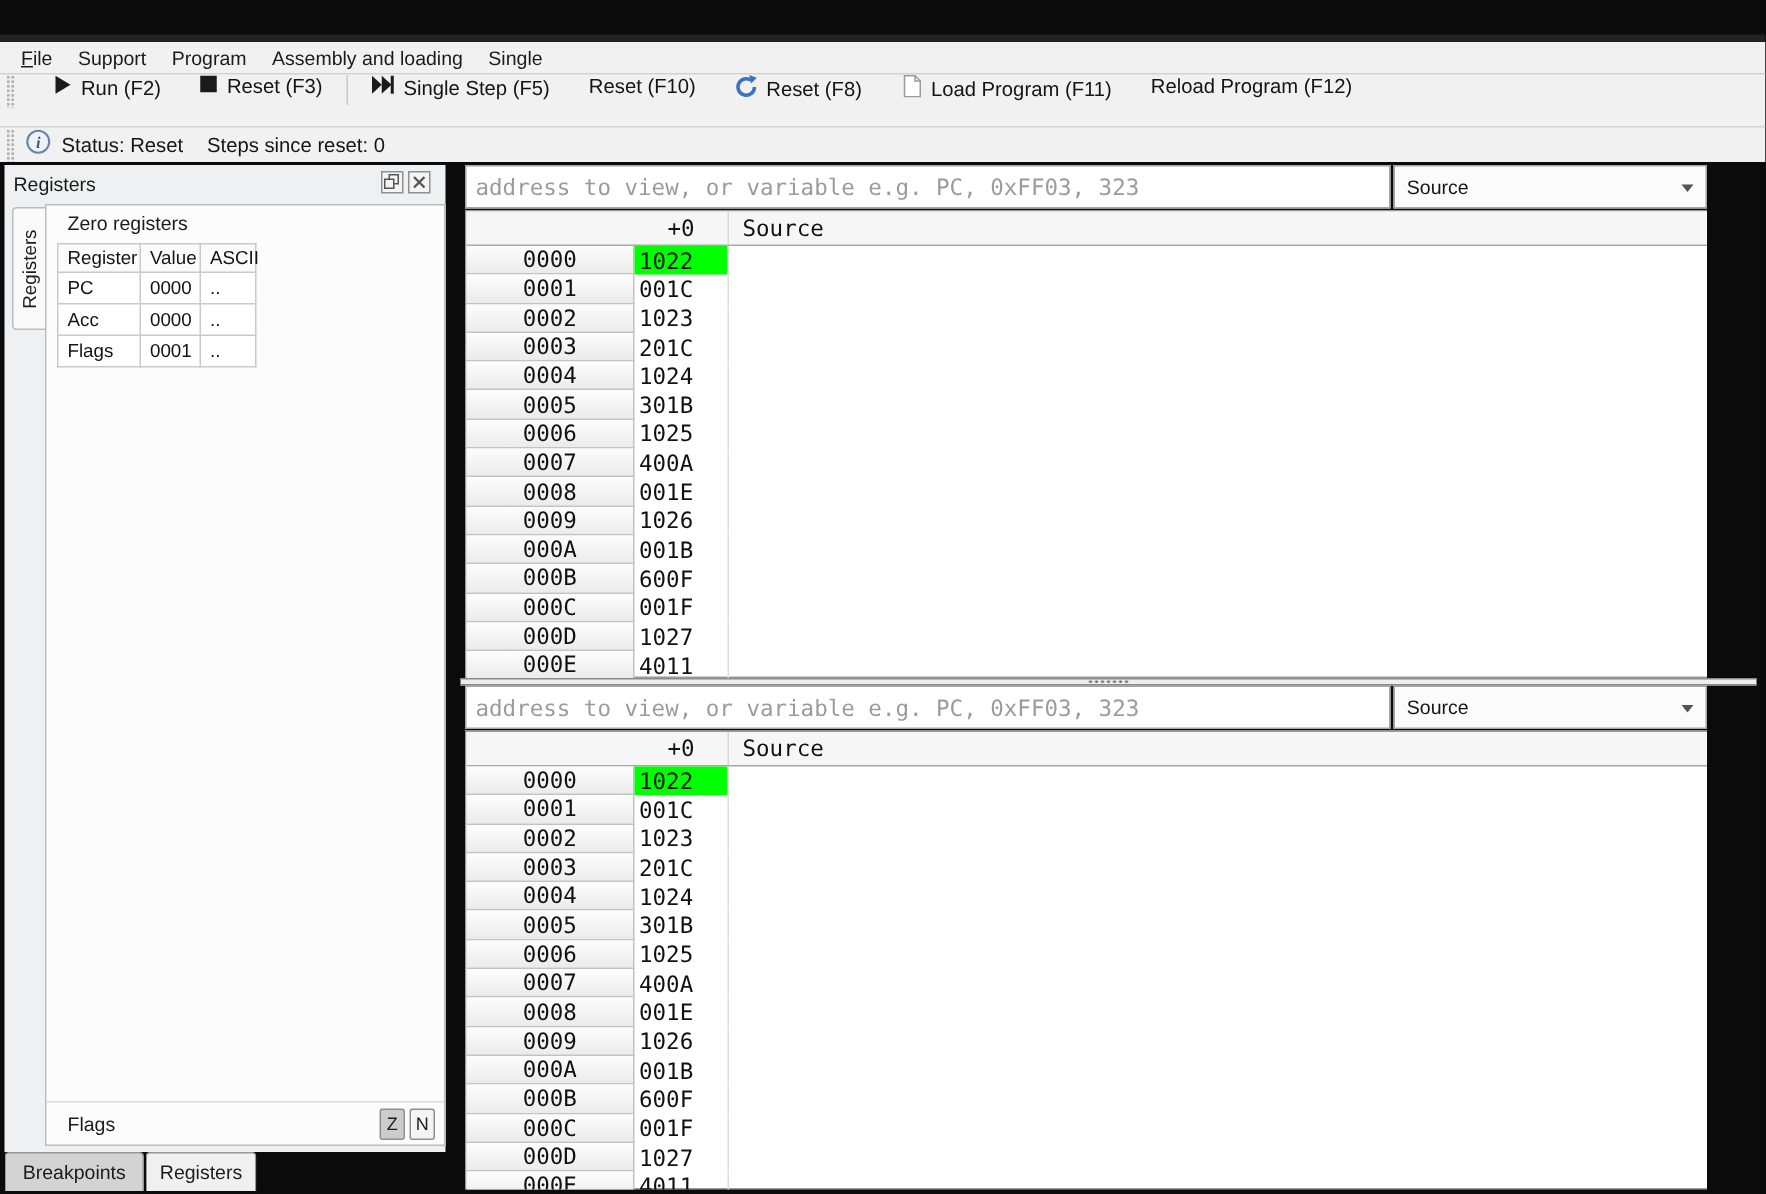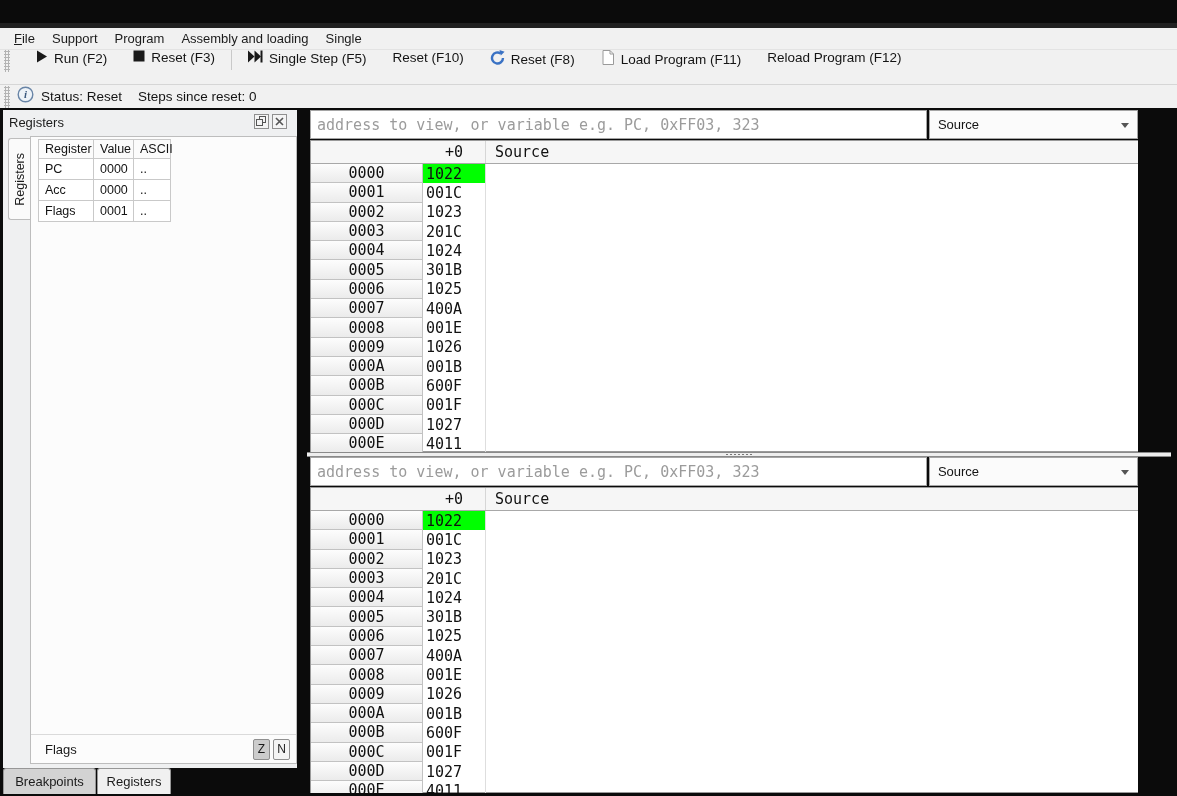--- a/index.html
+++ b/index.html
@@ -227,20 +227,21 @@
     <svg width="9" height="9" viewBox="0 0 9 9">
         <path d="M1,1 L8,8 M8,1 L1,8" stroke="#555" stroke-width="1.6"></path>
       </svg>
   </div>
 
   <div id="vtab">
     <span>Registers</span>
   </div>
 
   <div id="dock-content">
+    <div id="zero-btn">Zero registers</div>
 
     <div id="reg-table">
       <div class="rt-row rt-head">
         <div class="rt-cell rt-c0">Register</div>
         <div class="rt-cell rt-c1">Value</div>
         <div class="rt-cell rt-c2">ASCII</div>
       </div>
       <div>
           <div class="rt-row">
             <div class="rt-cell rt-c0">PC</div>

